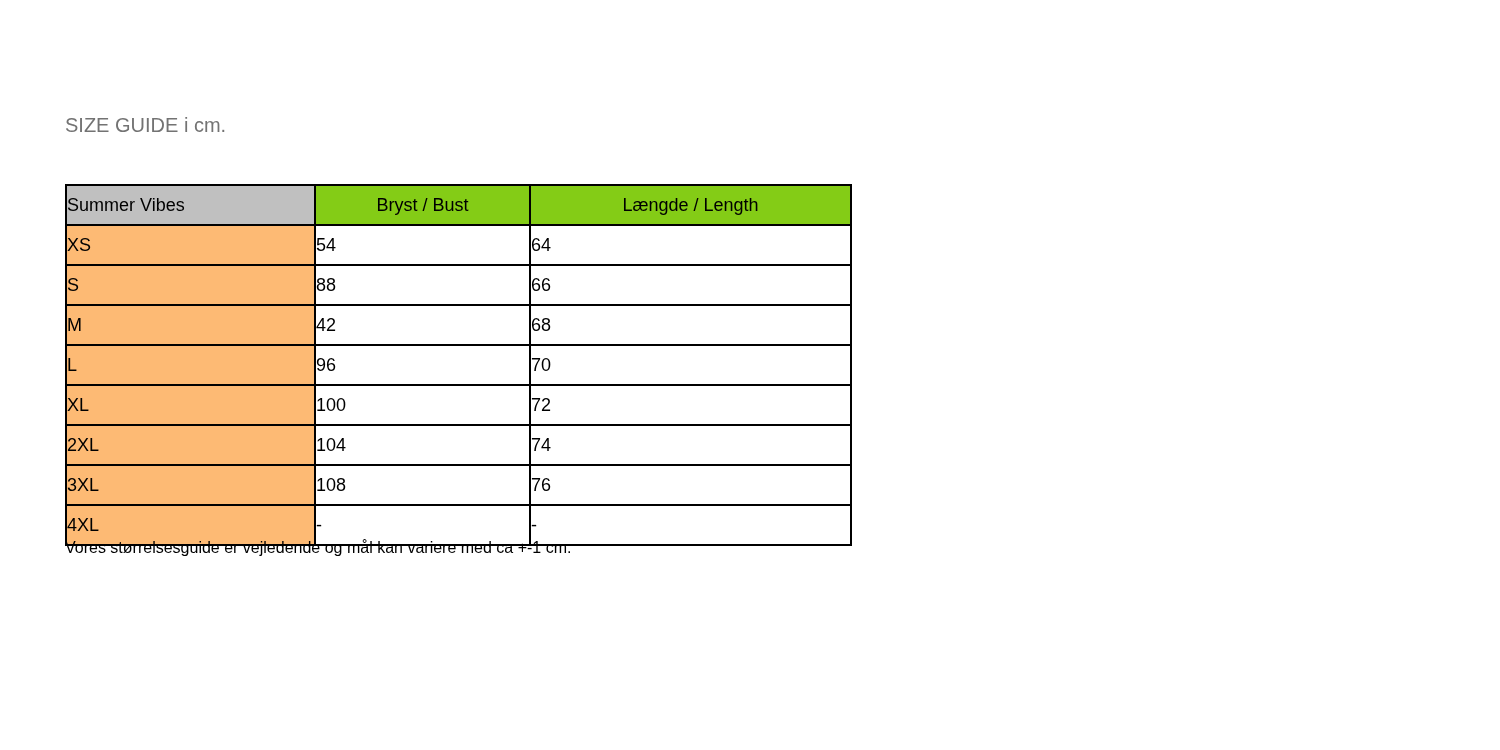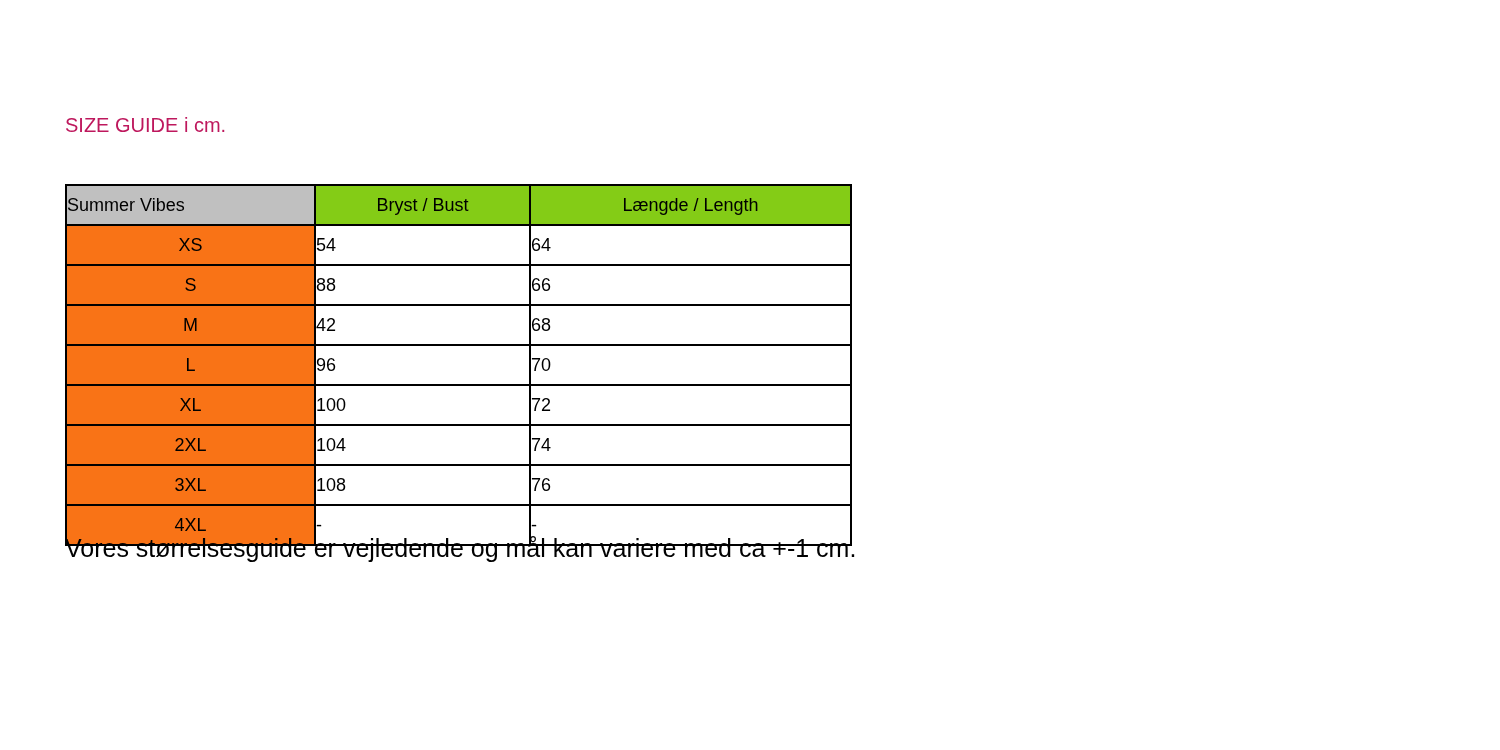--- a/index.html
+++ b/index.html
@@ -21,21 +21,21 @@
     top: 0;
     width: 1500px;
     height: 750px;
   }
   .title {
     position: absolute;
     left: 65px;
     top: 112px;
     font-size: 20px;
     line-height: 26px;
-    color: #be185d;
+    color: #737373;
     white-space: nowrap;
   }
   .table-wrap {
     position: absolute;
     left: 65px;
     top: 184px;
     width: 785px;
   }
   table.size-table {
     border-collapse: collapse;
@@ -61,35 +61,34 @@
     padding-left: 5px;
     font-size: 18px;
     margin-top: 44px;
   }
   .head-col {
     background: #84cc16;
     text-align: center;
     font-size: 18px;
   }
   .size-cell {
-    background: #f97316;
-    text-align: center;
+    background: #fdba74;
     font-size: 18px;
   }
   .val-cell {
     background: #ffffff;
     text-align: left;
     padding-left: 5px;
     font-size: 18px;
   }
   .footnote {
     position: absolute;
     left: 65px;
     top: 535px;
-    font-size: 25px;
+    font-size: 16px;
     line-height: 26px;
     white-space: nowrap;
   }
 </style>
 </head>
 <body>
 
 <div class="page">
 
   <div class="title">SIZE GUIDE i cm.</div>

